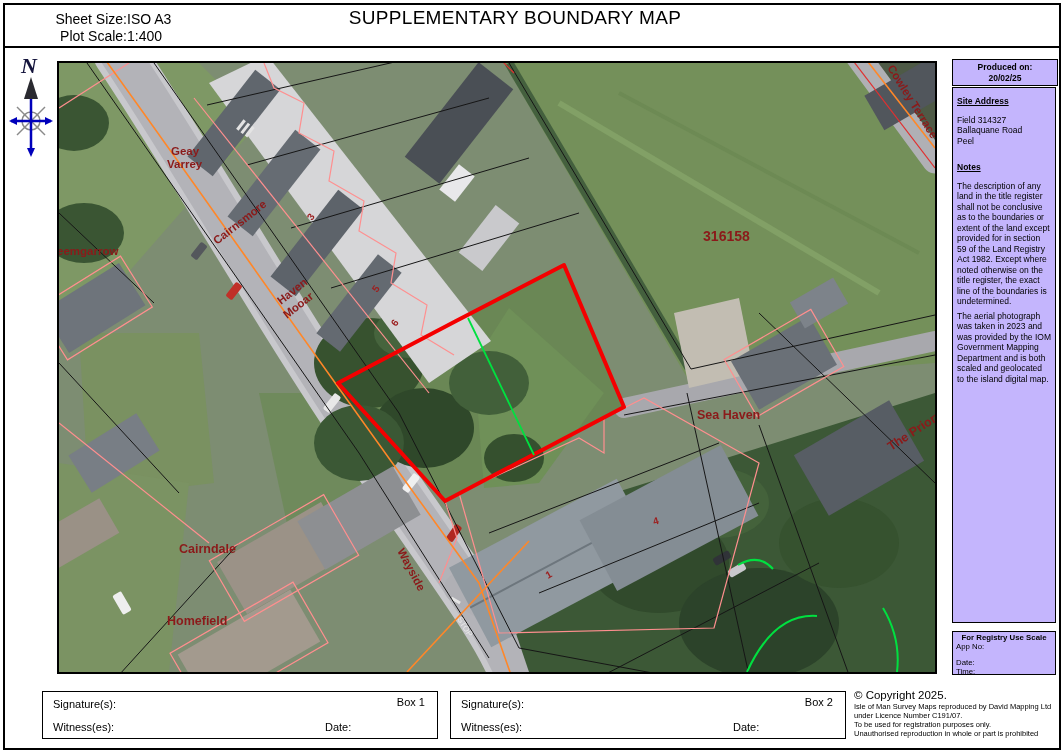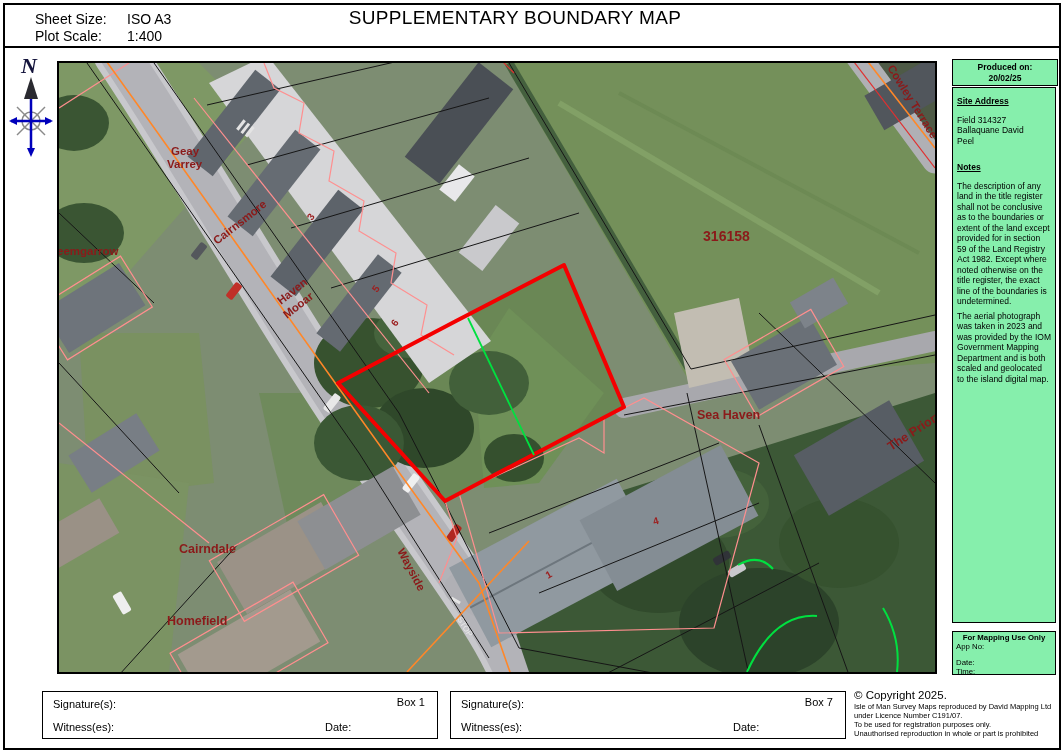--- a/index.html
+++ b/index.html
@@ -3,33 +3,33 @@
 <meta charset="utf-8">
 <style>
   html,body{margin:0;padding:0;background:#fff;}
   #page{position:relative;width:1063px;height:751px;background:#fff;
         font-family:"Liberation Sans",sans-serif;color:#000;overflow:hidden;}
   #frame{position:absolute;left:3px;top:3px;width:1054px;height:743px;border:2px solid #000;}
   
   #header{position:absolute;left:0;top:0;width:100%;height:41px;border-bottom:2px solid #000;background:#fff;}
   .hdr-left{position:absolute;left:30px;top:6px;font-size:14px;}
   .hdr-row{display:flex;line-height:17px;}
-  .hdr-row .k{width:92px;}
+  .hdr-row .k{width:92px;text-align:right;}
   .hdr-center{position:absolute;left:300px;top:4px;width:420px;text-align:center;}
   .hdr-sub{font-size:10px;line-height:12px;}
   .hdr-title{font-size:19px;line-height:18px;letter-spacing:.3px;}
   
   #north{position:absolute;left:4px;top:46px;width:44px;height:110px;}
   
   #map{position:absolute;left:52px;top:56px;width:876px;height:609px;border:2px solid #000;background:#7d8d72;overflow:hidden;}
   #map svg{display:block;}
   .mlbl{font-family:"Liberation Sans",sans-serif;font-weight:bold;font-size:11.5px;fill:#8b1a1a;}
   .mnum{font-family:"Liberation Sans",sans-serif;font-weight:bold;font-size:10px;fill:#9c2020;}
   
-  .sbox{position:absolute;border:1.5px solid #000;background:#86efac;font-size:8.5px;line-height:10.5px;}
+  .sbox{position:absolute;border:1.5px solid #000;background:#c4b5fd;font-size:8.5px;line-height:10.5px;}
   #produced{left:947px;top:54px;width:104px;height:23px;text-align:center;font-weight:bold;padding-top:2px;}
   #sitebox{left:947px;top:82px;width:104px;height:536px;padding:4px 4px;box-sizing:border-box;}
   .s-head{text-align:left;font-weight:bold;text-decoration:underline;margin:4px 0 8px 0;}
   #registry{left:947px;top:626px;width:104px;height:44px;padding:2px 3px;box-sizing:border-box;font-size:7.8px;line-height:8.6px;}
   #registry .rg-head{text-align:center;font-weight:bold;}
   
   .sigbox{position:absolute;top:686px;width:394px;height:46px;border:1.5px solid #000;font-size:11px;}
   #box1{left:37px;}
   #box2{left:445px;}
   .sig-lab{position:absolute;left:10px;top:6px;}
@@ -316,44 +316,44 @@
   </div>
 
   <div id="produced" class="sbox">
     <div>Produced on:</div>
     <div>20/02/25</div>
   </div>
 
   <div id="sitebox" class="sbox">
     <div class="s-head">Site Address</div>
     <div>Field 314327</div>
-    <div>Ballaquane David</div>
+    <div>Ballaquane Road</div>
     <div>Peel</div>
     <div class="s-head" style="margin-top:16px;">Notes</div>
     <div>The description of any land in the title register shall not be conclusive as to the boundaries or extent of the land except provided for in section 59 of the Land Registry Act 1982. Except where noted otherwise on the title register, the exact line of the boundaries is undetermined.</div>
     <div style="margin-top:4px;">The aerial photograph was taken in 2023 and was provided by the IOM Government Mapping Department and is both scaled and geolocated to the island digital map.</div>
   </div>
 
   <div id="registry" class="sbox">
-    <div class="rg-head">For Mapping Use Only</div>
+    <div class="rg-head">For Registry Use Scale</div>
     <div>App No:</div>
     <div style="height:8px;"></div>
     <div>Date:</div>
     <div>Time:</div>
   </div>
 
   <div id="box1" class="sigbox">
     <span class="sig-lab">Signature(s):</span>
     <span class="box-lab">Box 1</span>
     <span class="wit-lab">Witness(es):</span>
     <span class="date-lab">Date:</span>
   </div>
   <div id="box2" class="sigbox">
     <span class="sig-lab">Signature(s):</span>
-    <span class="box-lab">Box 7</span>
+    <span class="box-lab">Box 2</span>
     <span class="wit-lab">Witness(es):</span>
     <span class="date-lab">Date:</span>
   </div>
 
   <div id="copyright">
     <div class="c1">© Copyright 2025.</div>
     <div>Isle of Man Survey Maps reproduced by David Mapping Ltd</div>
     <div>under Licence Number C191/07.</div>
     <div>To be used for registration purposes only.</div>
     <div>Unauthorised reproduction in whole or part is prohibited</div>

